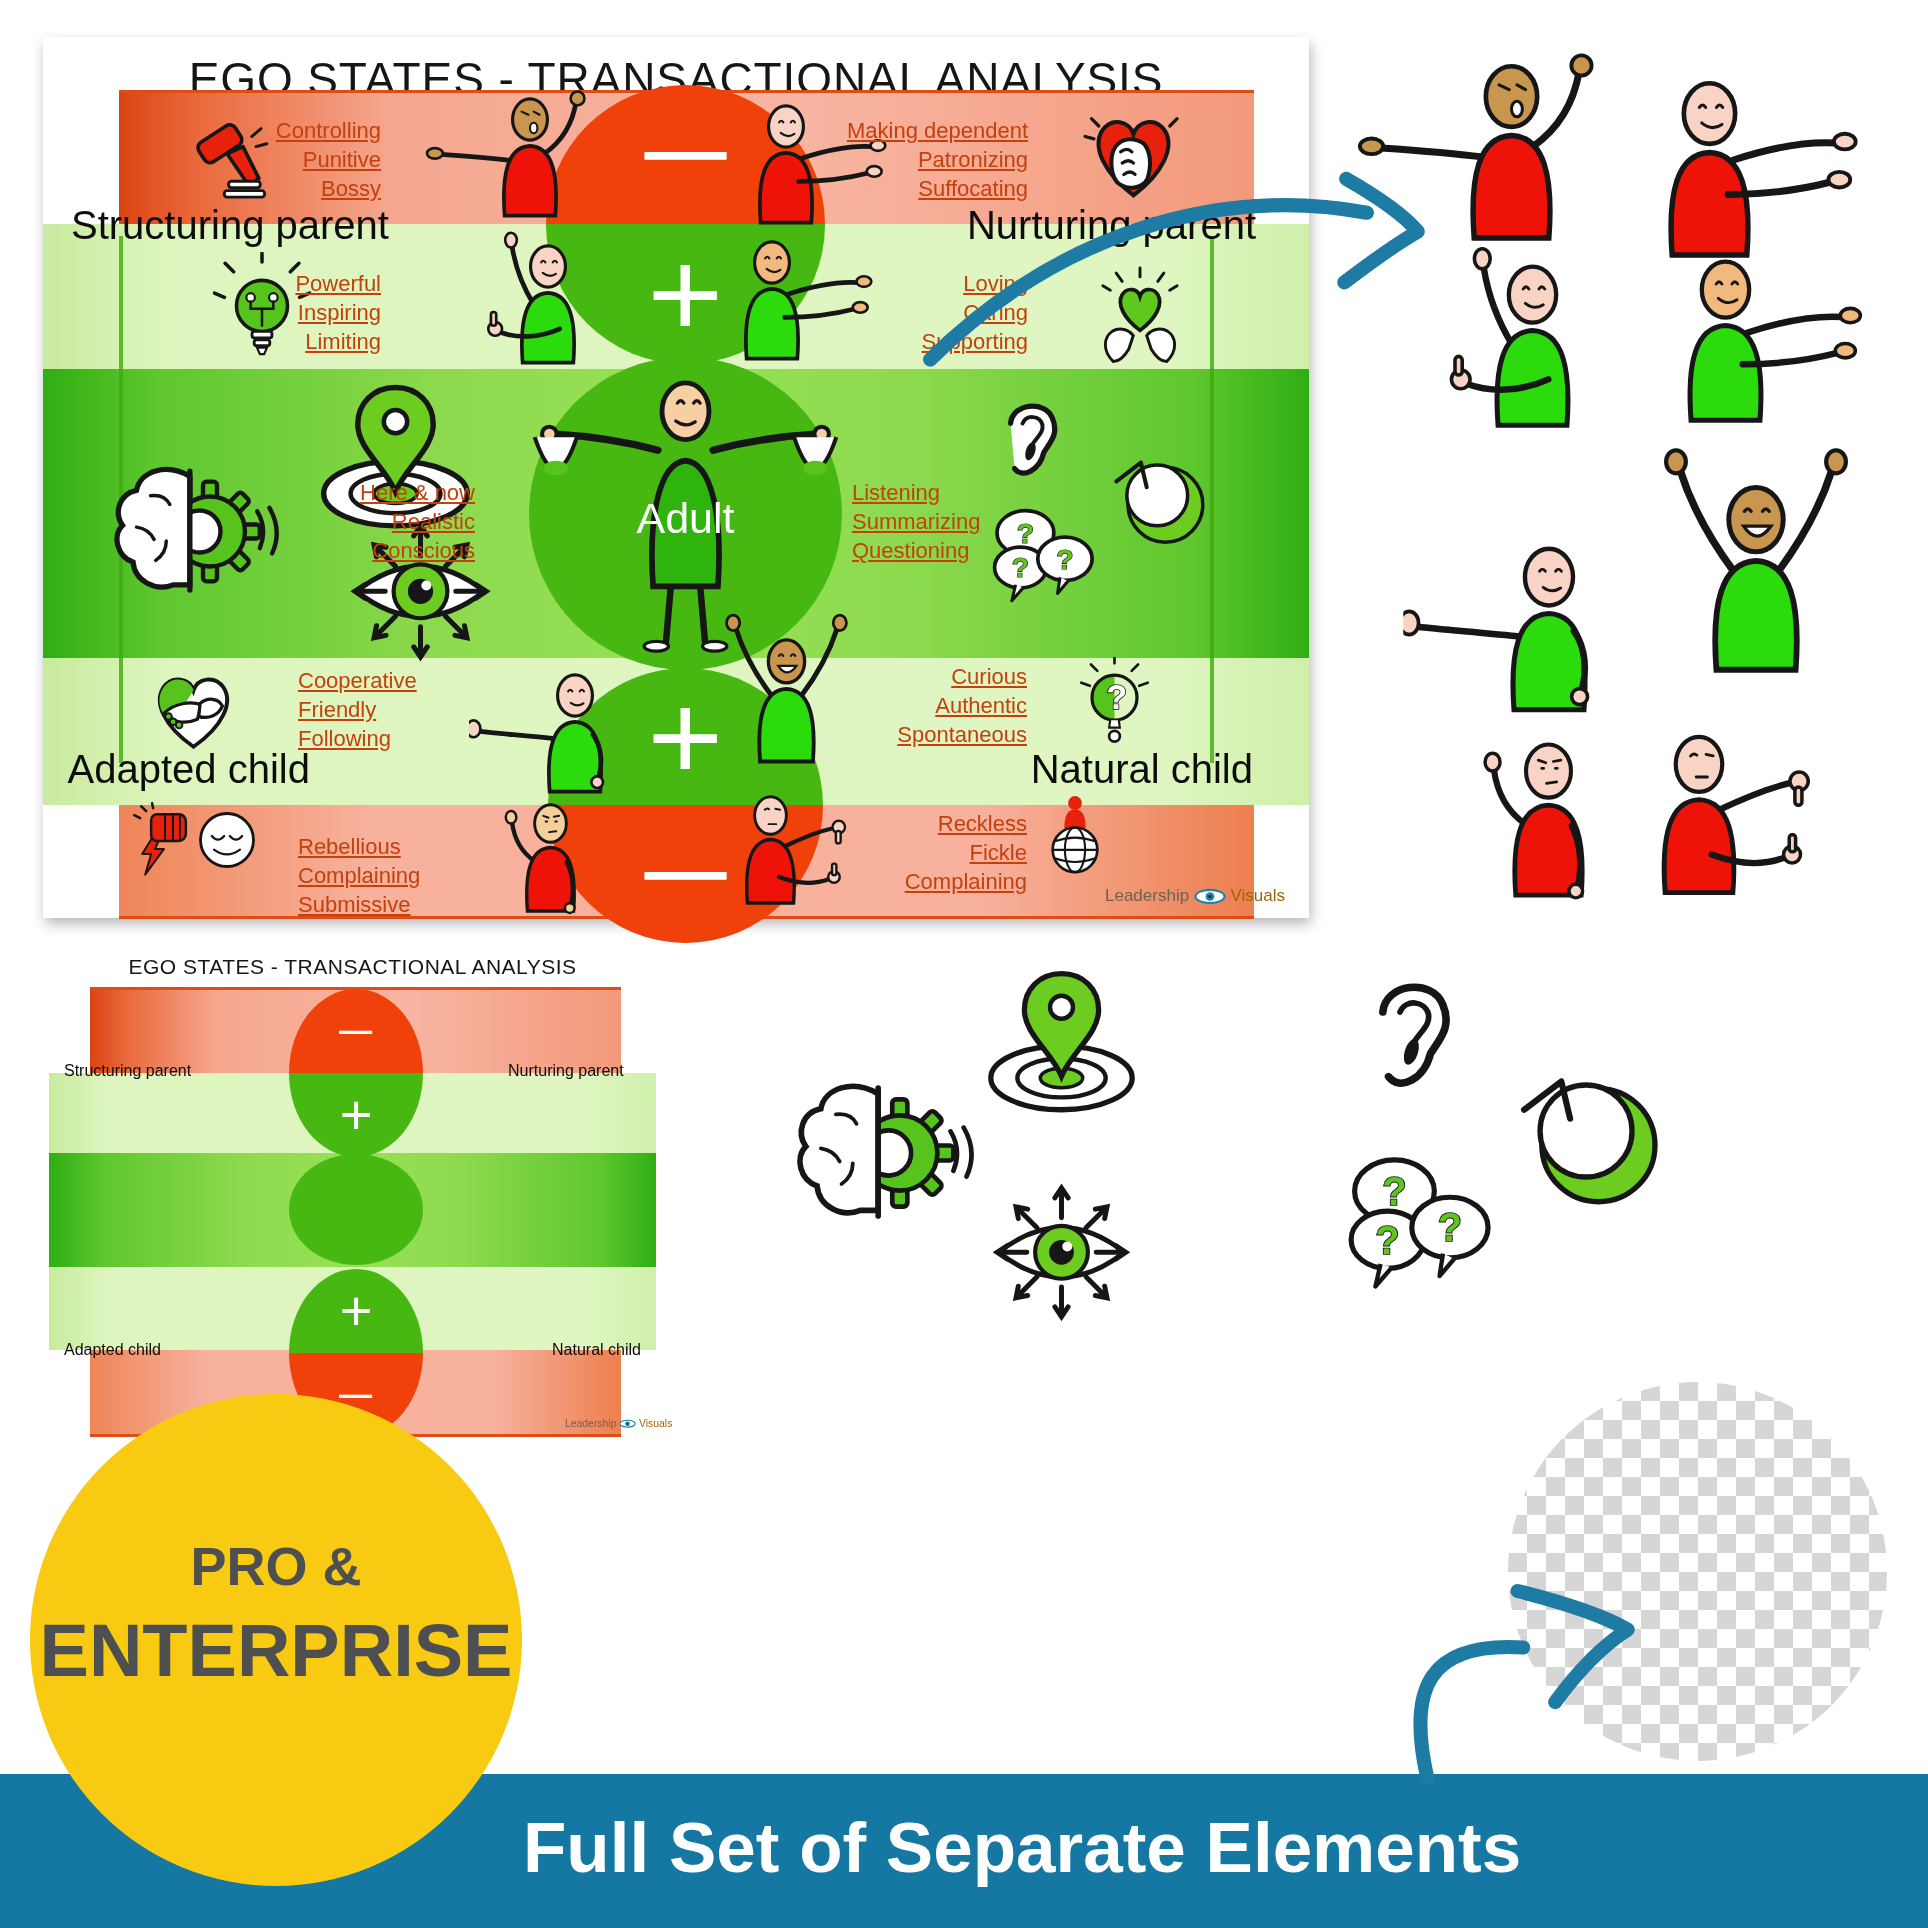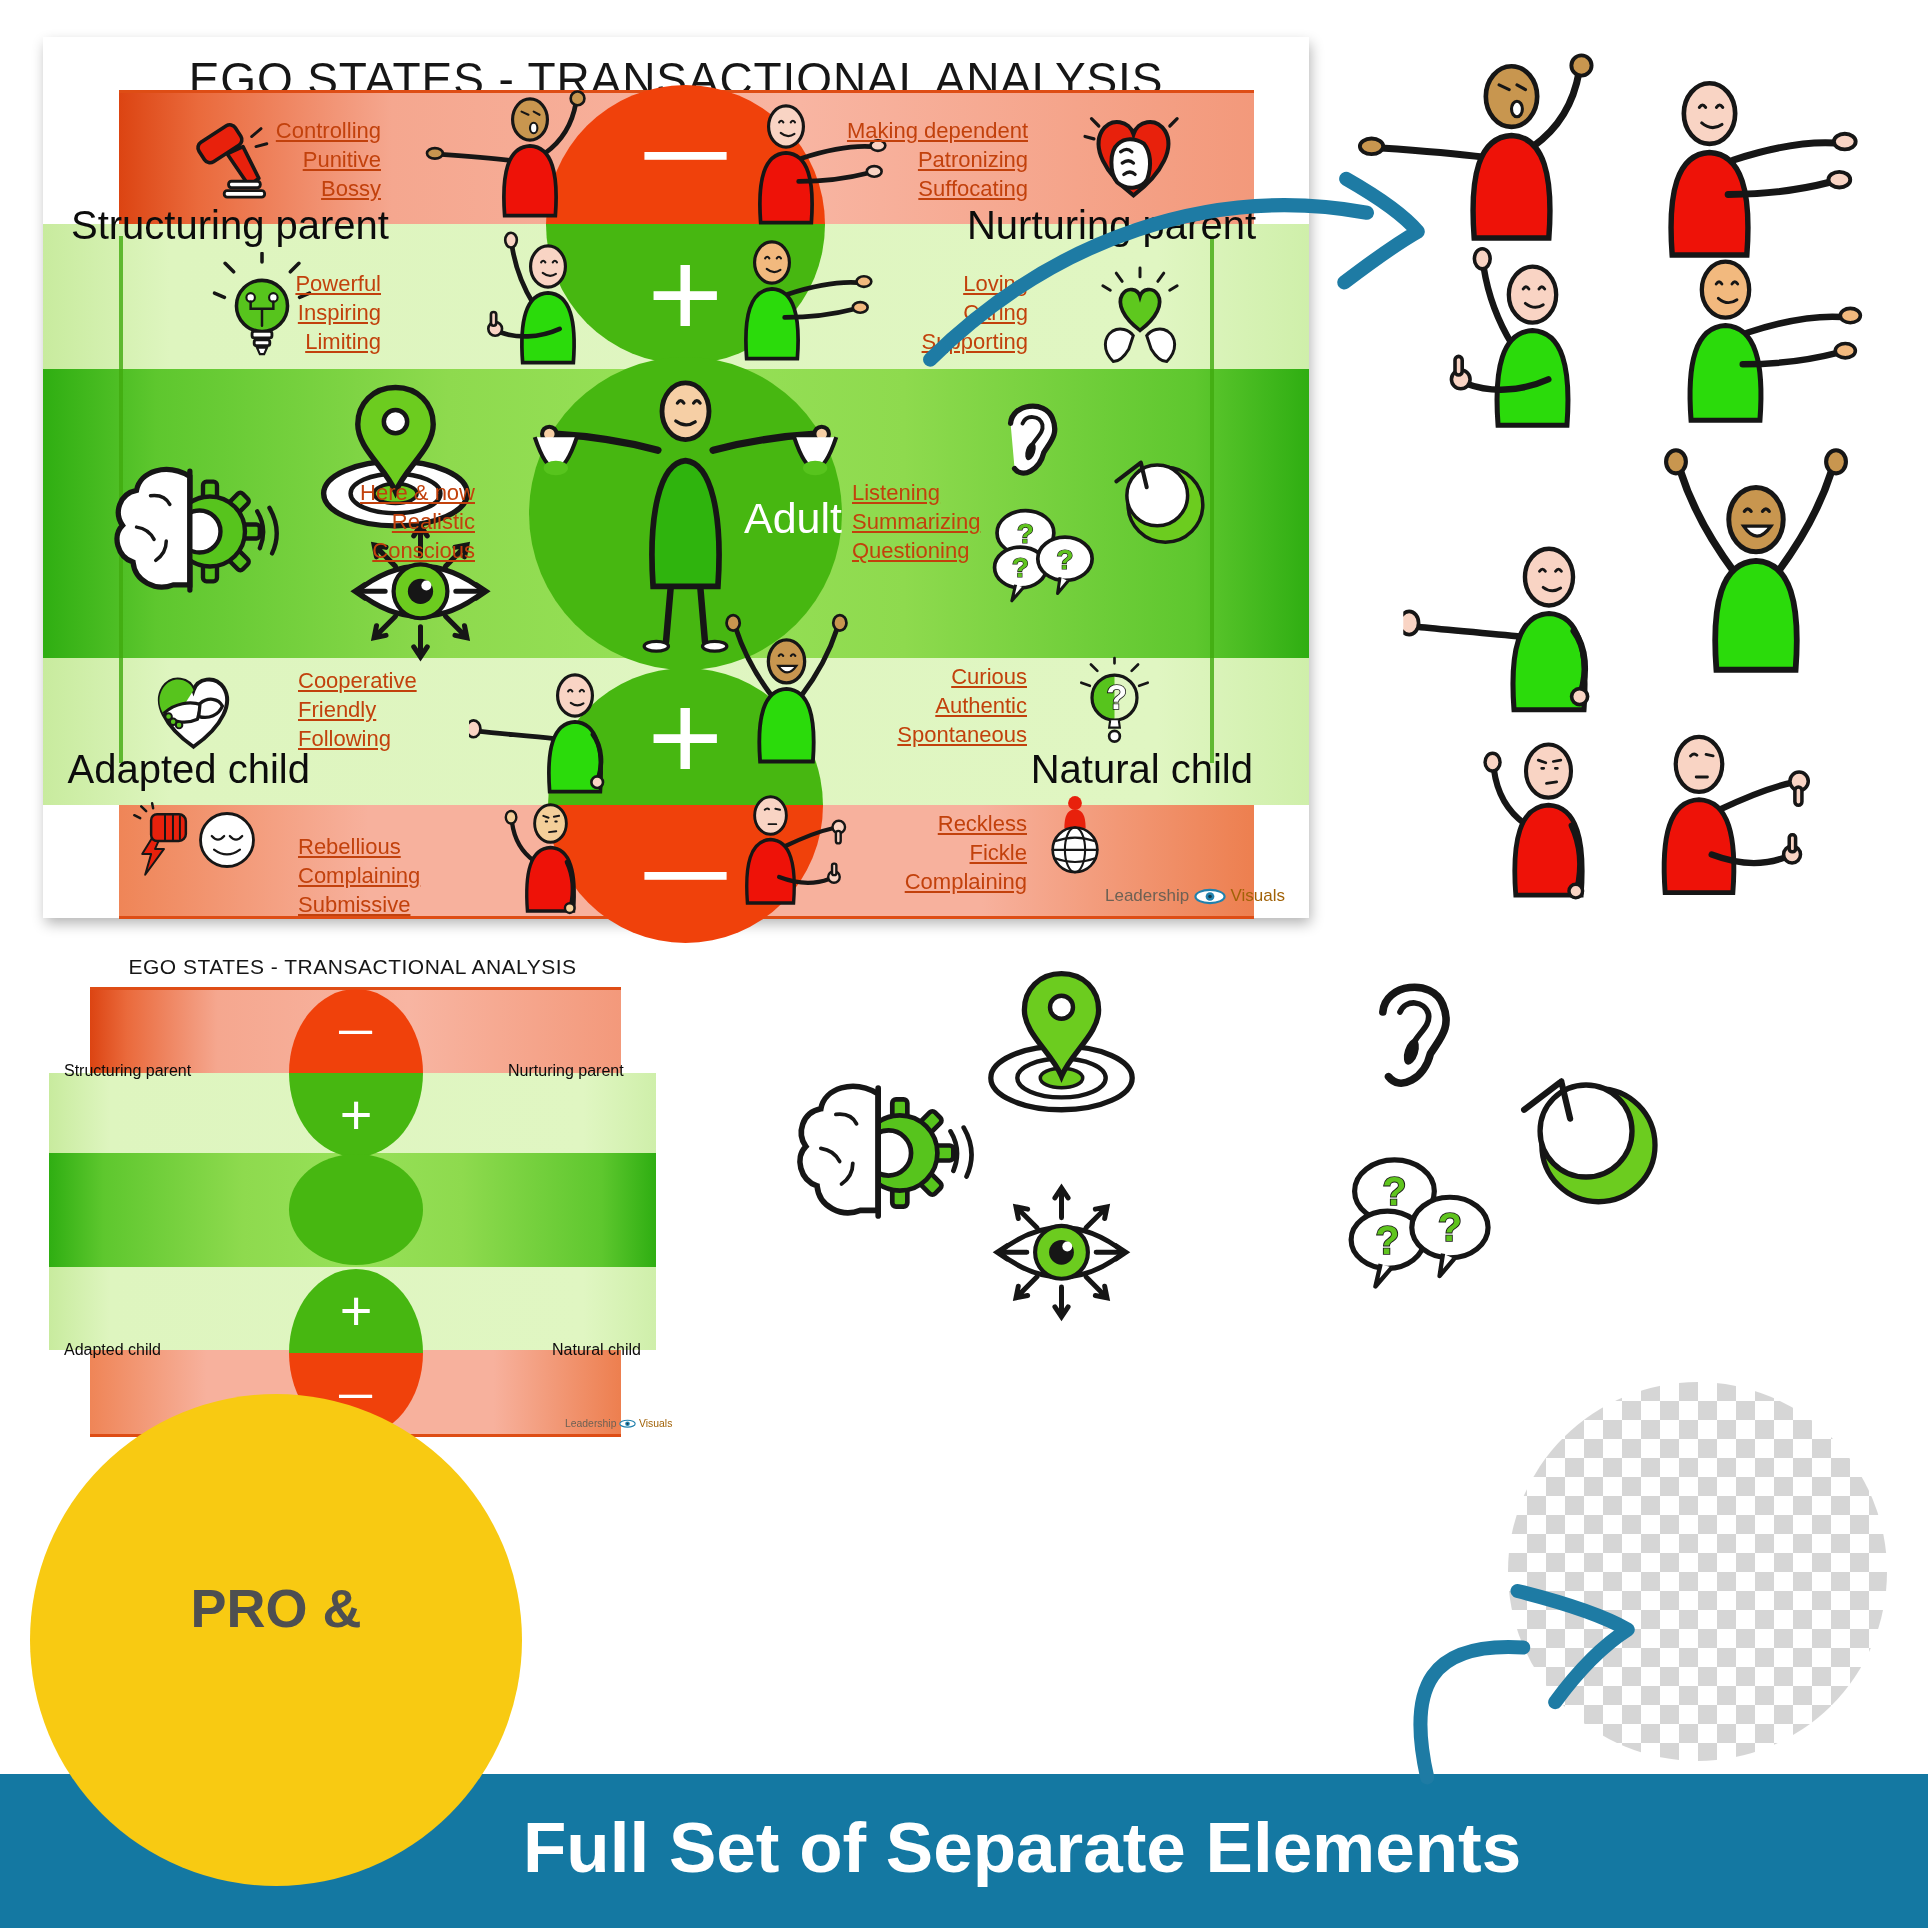--- a/index.html
+++ b/index.html
@@ -26,21 +26,21 @@
   .half{flex:1 1 50%;display:flex;align-items:center;justify-content:center;overflow:hidden;}
   .sign{color:#fff;line-height:1;}
   .minusL{font-size:109px;transform:scaleX(1.55);}
   .plusL{font-size:124px;transform:scaleX(1.05);}
   .minusS{font-size:47px;transform:scaleX(1.45);}
   .plusS{font-size:56px;}
 
   .traits{position:absolute;font-size:22px;line-height:29px;color:#c2410c;white-space:nowrap;text-decoration:underline;}
   .ra{text-align:right;}
   .qlabel{position:absolute;font-size:40px;color:#0c0c0c;white-space:nowrap;}
-  .adult-word{position:absolute;left:0;right:0;top:137px;text-align:right;
+  .adult-word{position:absolute;left:0;right:0;top:137px;text-align:center;
               font-size:43px;color:#fff;}
 
   .logo{position:absolute;display:flex;align-items:center;gap:4.7px;font-size:17px;white-space:nowrap;}
   .logo .l1{color:#6e6154;}
   .logo .l2{color:#a16207;}
   .logo-s{font-size:10.4px;gap:2.8px;}
 
   
   .small-title{position:absolute;left:49px;top:955px;width:607px;text-align:center;
                font-size:21px;letter-spacing:0.5px;color:#161616;white-space:nowrap;}
@@ -573,16 +573,17 @@
   </svg>
 
   <div class="checker"></div>
 
   <div class="banner">
     <div class="banner-text">Full Set of Separate Elements</div>
   </div>
 
   <div class="badge">
     <div class="b1">PRO &amp;</div>
+    <div class="b2">ENTERPRISE</div>
   </div>
 
 </div>
 
 
 </body></html>

